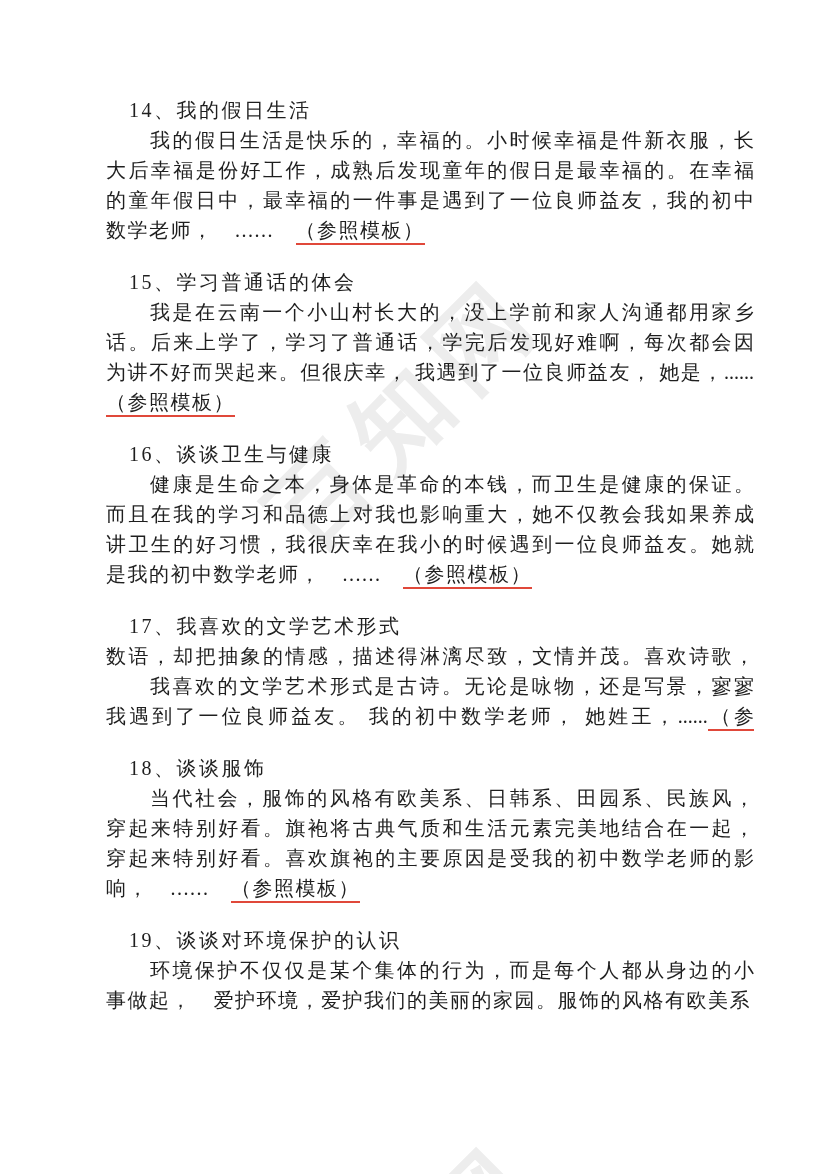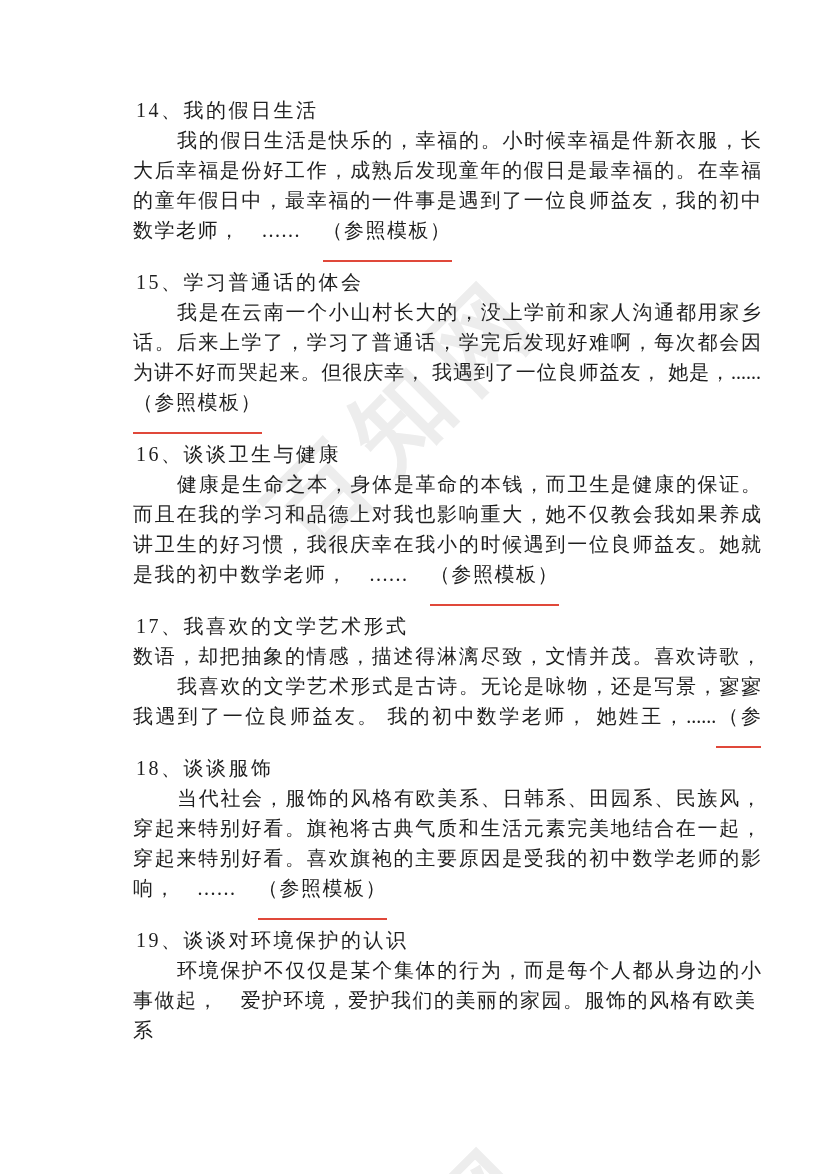--- a/index.html
+++ b/index.html
@@ -29,49 +29,48 @@
     font-weight: bold;
     z-index: 0;
     user-select: none;
   }
   #watermark-main   { left: 235px; top: 357px; }
   #watermark-bottom { left: 235px; top: 1223px; }
 
   
   .content {
     position: absolute;
-    left: 113px;
+    left: 106px;
     top: 95px;
     width: 648px;
     z-index: 1;
     color: var(--text, #1f1f1f);
   }
   .section { margin-bottom: 22px; }
   .section-title {
     font-size: 20px;
     line-height: 30px;
     letter-spacing: 2.5px;
     padding-left: 23px;
   }
   .line {
     font-size: 20px;
     line-height: 30px;
-    margin-left: 20px;
   }
   .line.justify {
     text-align: justify;
     text-align-last: justify;
     text-justify: inter-character;
   }
   .line:not(.justify) { letter-spacing: 1.5px; }
   .line.indent { padding-left: 44px; }
 
   .template-link {
     border-bottom: 2px solid var(--link-underline, #e0483a);
-    padding-bottom: 19px;
+    padding-bottom: 2px;
     cursor: pointer;
   }
 </style>
 </head>
 <body>
 
 <div class="watermark" id="watermark-main">百知网</div>
 
 <div class="watermark" id="watermark-bottom">百知网</div>
 

